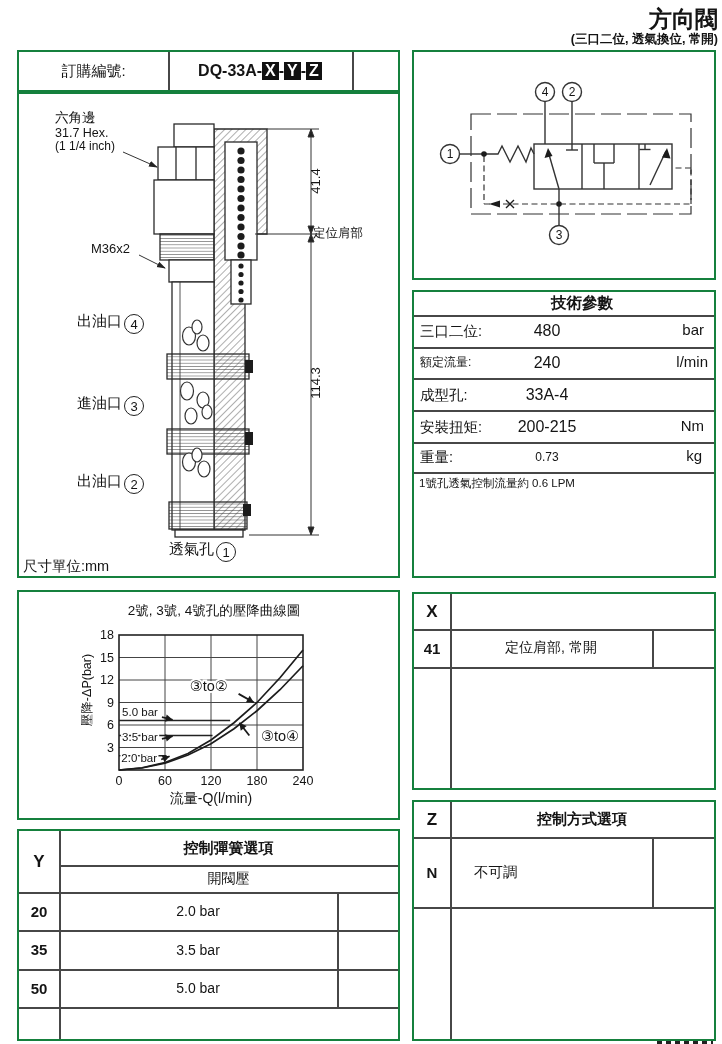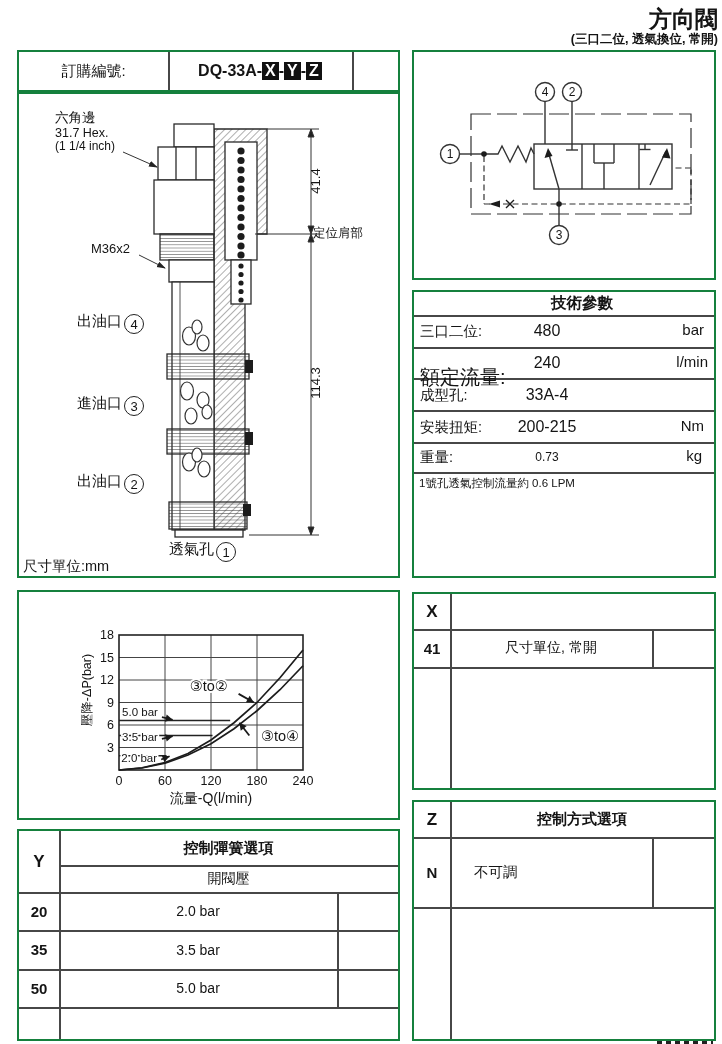--- a/index.html
+++ b/index.html
@@ -227,40 +227,41 @@
     <div class="hl" style="left:0;top:55px;width:300px"></div>
     <div class="hl" style="left:0;top:86px;width:300px"></div>
     <div class="hl" style="left:0;top:118px;width:300px"></div>
     <div class="hl" style="left:0;top:150px;width:300px"></div>
     <div class="hl" style="left:0;top:180px;width:300px"></div>
 
     <div class="abs" style="left:6px;top:30px;font-size:14.5px">三口二位:</div>
     <div class="abs ctr" style="left:73px;top:27px;width:120px;height:24px;font-size:16px">480</div>
     <div class="abs" style="right:10px;top:29px;font-size:15px">bar</div>
 
-    <div class="abs" style="left:6px;top:72px;font-size:20px">額定流量:</div>
+    <div class="abs" style="left:6px;top:62px;font-size:12px">額定流量:</div>
     <div class="abs ctr" style="left:73px;top:59px;width:120px;height:24px;font-size:16px">240</div>
     <div class="abs" style="right:6px;top:61px;font-size:15px">l/min</div>
 
     <div class="abs" style="left:6px;top:94px;font-size:14.5px">成型孔:</div>
     <div class="abs ctr" style="left:73px;top:91px;width:120px;height:24px;font-size:16px">33A-4</div>
     <div class="abs" style="right:10px;top:93px;font-size:15px"></div>
 
     <div class="abs" style="left:6px;top:126px;font-size:14.5px">安裝扭矩:</div>
     <div class="abs ctr" style="left:73px;top:123px;width:120px;height:24px;font-size:16px">200-215</div>
     <div class="abs" style="right:10px;top:125px;font-size:15px">Nm</div>
 
     <div class="abs" style="left:6px;top:156px;font-size:14.5px">重量:</div>
     <div class="abs ctr" style="left:73px;top:153px;width:120px;height:24px;font-size:12px">0.73</div>
     <div class="abs" style="right:12px;top:155px;font-size:15px">kg</div>
 
     <div class="abs" style="left:5px;top:184px;font-size:11.5px">1號孔透氣控制流量約 0.6 LPM</div>
   </div>
 
   <div class="panel" style="left:17px;top:590px;width:383px;height:230px">
+    <div class="abs ctr" style="left:60px;top:10px;width:270px;height:18px;font-size:13.5px">2號, 3號, 4號孔的壓降曲線圖</div>
     <div class="abs rot ctr" style="left:18px;top:90px;width:100px;height:16px;font-size:12.5px">壓降-ΔP(bar)</div>
     <div class="abs ctr" style="left:100px;top:198px;width:184px;height:18px;font-size:14px">流量-Q(l/min)</div>
     <svg id="chart-svg" width="379" height="226" viewBox="0 0 379 226">
         <line x1="146" y1="43" x2="146" y2="178" stroke="#444" stroke-width="1"></line>
         <line x1="192" y1="43" x2="192" y2="178" stroke="#444" stroke-width="1"></line>
         <line x1="238" y1="43" x2="238" y2="178" stroke="#444" stroke-width="1"></line>
         <line x1="100" y1="155.5" x2="284" y2="155.5" stroke="#444" stroke-width="1"></line>
         <line x1="100" y1="133" x2="284" y2="133" stroke="#444" stroke-width="1"></line>
         <line x1="100" y1="110.5" x2="284" y2="110.5" stroke="#444" stroke-width="1"></line>
         <line x1="100" y1="88" x2="284" y2="88" stroke="#444" stroke-width="1"></line>
@@ -300,21 +301,21 @@
       </svg>
   </div>
 
   <div class="panel" style="left:412px;top:592px;width:304px;height:198px">
     <div class="vl" style="left:36px;top:0;height:194px"></div>
     <div class="hl" style="left:0;top:35px;width:300px"></div>
     <div class="hl" style="left:0;top:73px;width:300px"></div>
     <div class="vl" style="left:238px;top:35px;height:38px"></div>
     <div class="abs ctr b" style="left:0;top:0;width:36px;height:35px;font-size:17px">X</div>
     <div class="abs ctr b" style="left:0;top:35px;width:36px;height:38px;font-size:15px">41</div>
-    <div class="abs ctr" style="left:36px;top:35px;width:202px;height:38px;font-size:14px">尺寸單位, 常開</div>
+    <div class="abs ctr" style="left:36px;top:35px;width:202px;height:38px;font-size:14px">定位肩部, 常開</div>
   </div>
 
   <div class="panel" style="left:412px;top:800px;width:304px;height:241px">
     <div class="vl" style="left:36px;top:0;height:237px"></div>
     <div class="hl" style="left:0;top:35px;width:300px"></div>
     <div class="hl" style="left:0;top:105px;width:300px"></div>
     <div class="vl" style="left:238px;top:35px;height:70px"></div>
     <div class="abs ctr b" style="left:0;top:0;width:36px;height:35px;font-size:17px">Z</div>
     <div class="abs ctr b" style="left:36px;top:0;width:264px;height:35px;font-size:15px">控制方式選項</div>
     <div class="abs ctr b" style="left:0;top:35px;width:36px;height:70px;font-size:15px">N</div>

